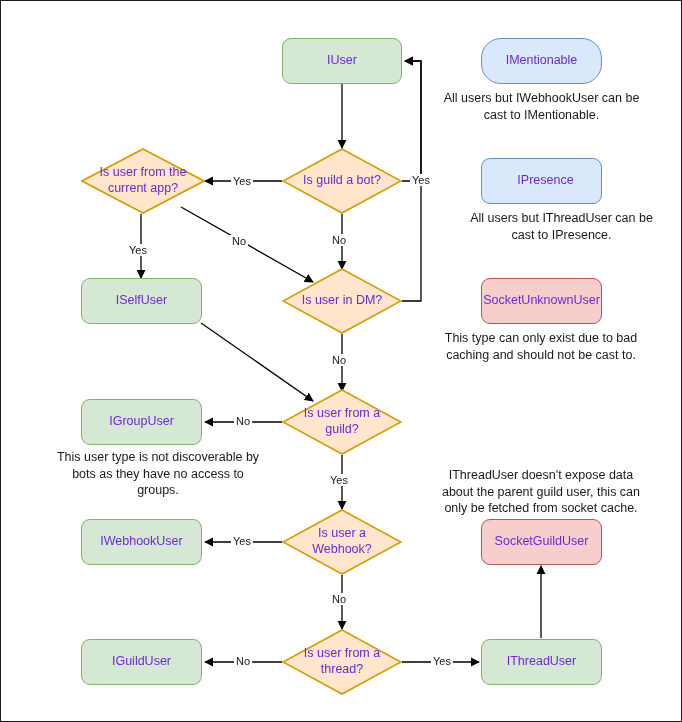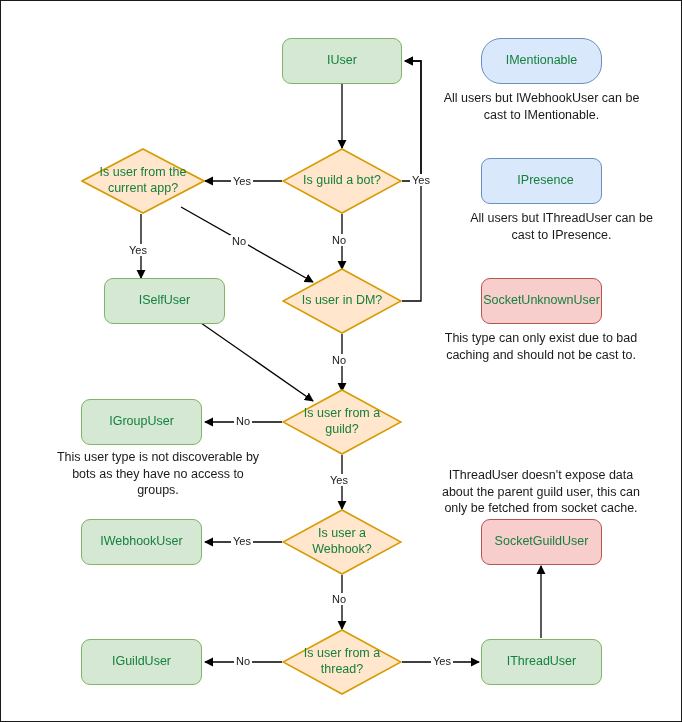--- a/index.html
+++ b/index.html
@@ -29,21 +29,21 @@
     pointer-events: none;
   }
   .node {
     position: absolute;
     box-sizing: border-box;
     display: flex;
     align-items: center;
     justify-content: center;
     text-align: center;
     font-size: 12.5px;
-    color: #15803d;
+    color: #6d28d9;
     line-height: 1.25;
   }
   .box {
     border-radius: 9px;
     border-width: 1.3px;
     border-style: solid;
   }
   .box.green  { background: #d5e8d4; border-color: #82b366; }
   .box.blue   { background: #dae8fc; border-color: #6c8ebf; }
   .box.red    { background: #f8cecc; border-color: #b85450; }
@@ -136,21 +136,21 @@
     <span class="dlabel">Is guild a bot?</span>
   </div>
 
   <div class="node diamond" style="left:80px; top:147px; width:124px; height:66px;">
     <svg class="dshape" viewBox="0 0 124 66" preserveAspectRatio="none">
       <polygon points="62,1 123,33 62,65 1,33" fill="#ffe6cc" stroke="#d79b00" stroke-width="1.6"></polygon>
     </svg>
     <span class="dlabel">Is user from the current app?</span>
   </div>
 
-  <div class="node box green" style="left:80px; top:277px; width:121px; height:46px;margin-left:23px;">
+  <div class="node box green" style="left:80px; top:277px; width:121px; height:46px;">
     <span>ISelfUser</span>
   </div>
 
   <div class="node diamond" style="left:281px; top:267px; width:120px; height:66px;">
     <svg class="dshape" viewBox="0 0 120 66" preserveAspectRatio="none">
       <polygon points="60,1 119,33 60,65 1,33" fill="#ffe6cc" stroke="#d79b00" stroke-width="1.6"></polygon>
     </svg>
     <span class="dlabel">Is user in DM?</span>
   </div>
 

